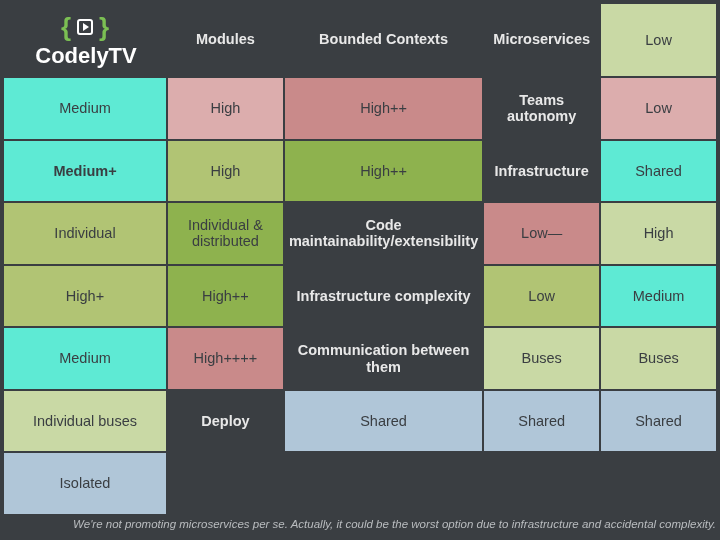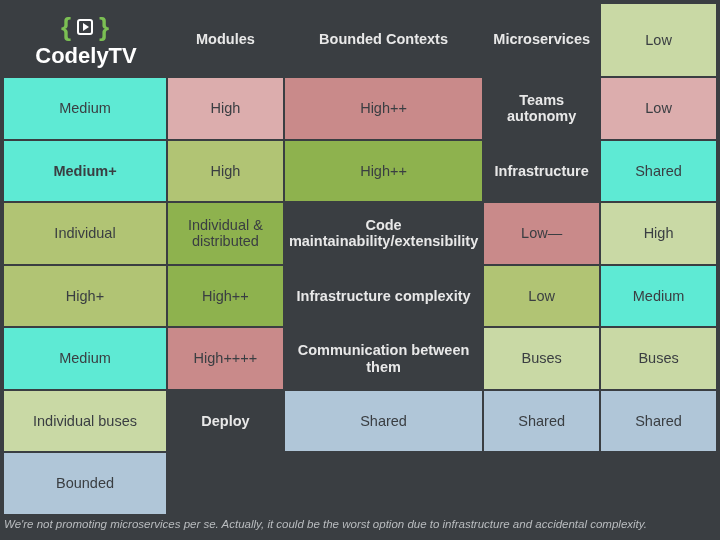--- a/index.html
+++ b/index.html
@@ -66,21 +66,21 @@
   .c-olive  { background: #b1c474; }
   .c-green  { background: #8eb24e; }
   .c-blue   { background: #b0c6d8; }
   .logo-cell {
     background: #3a3e42;
     display: flex;
     align-items: center;
     justify-content: center;
   }
   .footer {
-    text-align: left;
+    text-align: right;
     color: #b9bcbf;
     font-style: italic;
     font-size: 11.5px;
     padding: 4px 0 6px 0;
   }
   .logo {
     display: flex;
     align-items: center;
     gap: 4px;
     color: #fff;
@@ -147,16 +147,16 @@
       <div class="cell c-tan">Medium</div>
       <div class="cell c-rose">High++++</div>
       <div class="rowhdr">Communication between them</div>
       <div class="cell c-greenL">Buses</div>
       <div class="cell c-greenL">Buses</div>
       <div class="cell c-greenL">Individual buses</div>
       <div class="rowhdr">Deploy</div>
       <div class="cell c-blue">Shared</div>
       <div class="cell c-blue">Shared</div>
       <div class="cell c-blue">Shared</div>
-      <div class="cell c-blue">Bounded</div>
+      <div class="cell c-blue">Isolated</div>
     </div>
   <div class="footer">We're not promoting microservices per se. Actually, it could be the worst option due to infrastructure and accidental complexity.</div>
 </div>
 
 </body></html>

